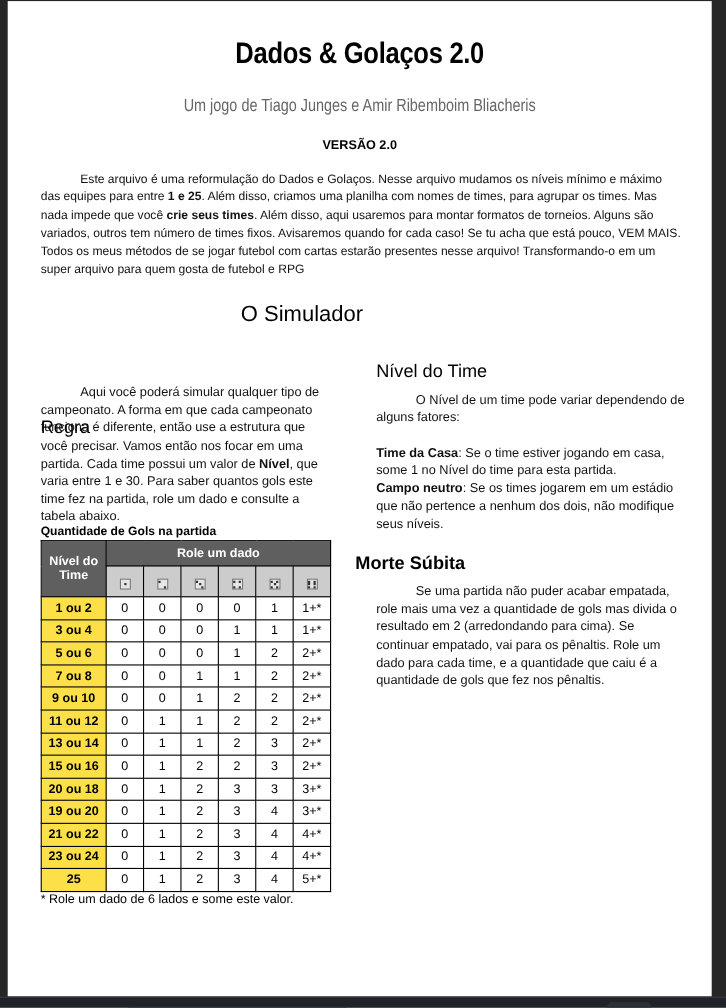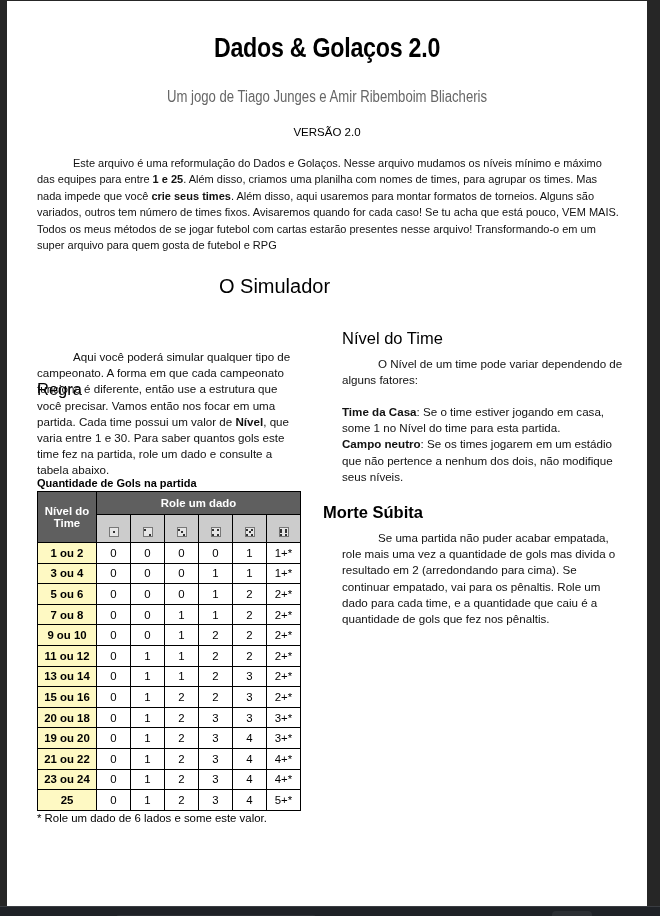--- a/index.html
+++ b/index.html
@@ -28,21 +28,21 @@
     font-weight: bold; font-size: 27px; letter-spacing: -0.3px;
     transform: scaleX(0.86); transform-origin: center;
   }
   .subtitle {
     position: absolute; left: 0; top: 87px; width: 640px; text-align: center;
     font-size: 16px; color: #666;
     transform: scaleX(0.82); transform-origin: center;
   }
   .version {
     position: absolute; left: 0; top: 125px; width: 640px; text-align: center;
-    font-size: 11.5px; font-weight: normal;
+    font-size: 11.5px; font-weight: bold;
   }
   .intro {
     position: absolute; left: 30px; top: 154px; width: 582px;
     font-size: 11px; line-height: 16.4px; color: #111;
   }
   .indent { display: inline-block; width: 36px; }
   .section-title {
     position: absolute; left: 0; top: 274px; width: 535px; text-align: center;
     font-size: 20px;
   }
@@ -64,21 +64,21 @@
   }
   table.gols th.head {
     background: #5f5f5f; color: #fff; font-weight: bold;
   }
   table.gols th.nivel-head { width: 58px; line-height: 12.5px; padding: 2px 0; }
   table.gols th.dice-head { height: 22px; }
   table.gols td.dice-cell {
     background: #cccccc; width: 33px; height: 24px; vertical-align: bottom; padding-bottom: 3px;
   }
   table.gols td.label {
-    background: #fef9c3; font-weight: bold;
+    background: #fde047; font-weight: bold;
   }
   table.gols td.val { width: 33px; }
   .die {
     display: inline-block; width: 8px; height: 8px; border: 1px solid #777;
     position: relative; background: #e6e6e6;
   }
   .die i {
     position: absolute; width: 2px; height: 2px; background: #333;
   }
   .footnote {

